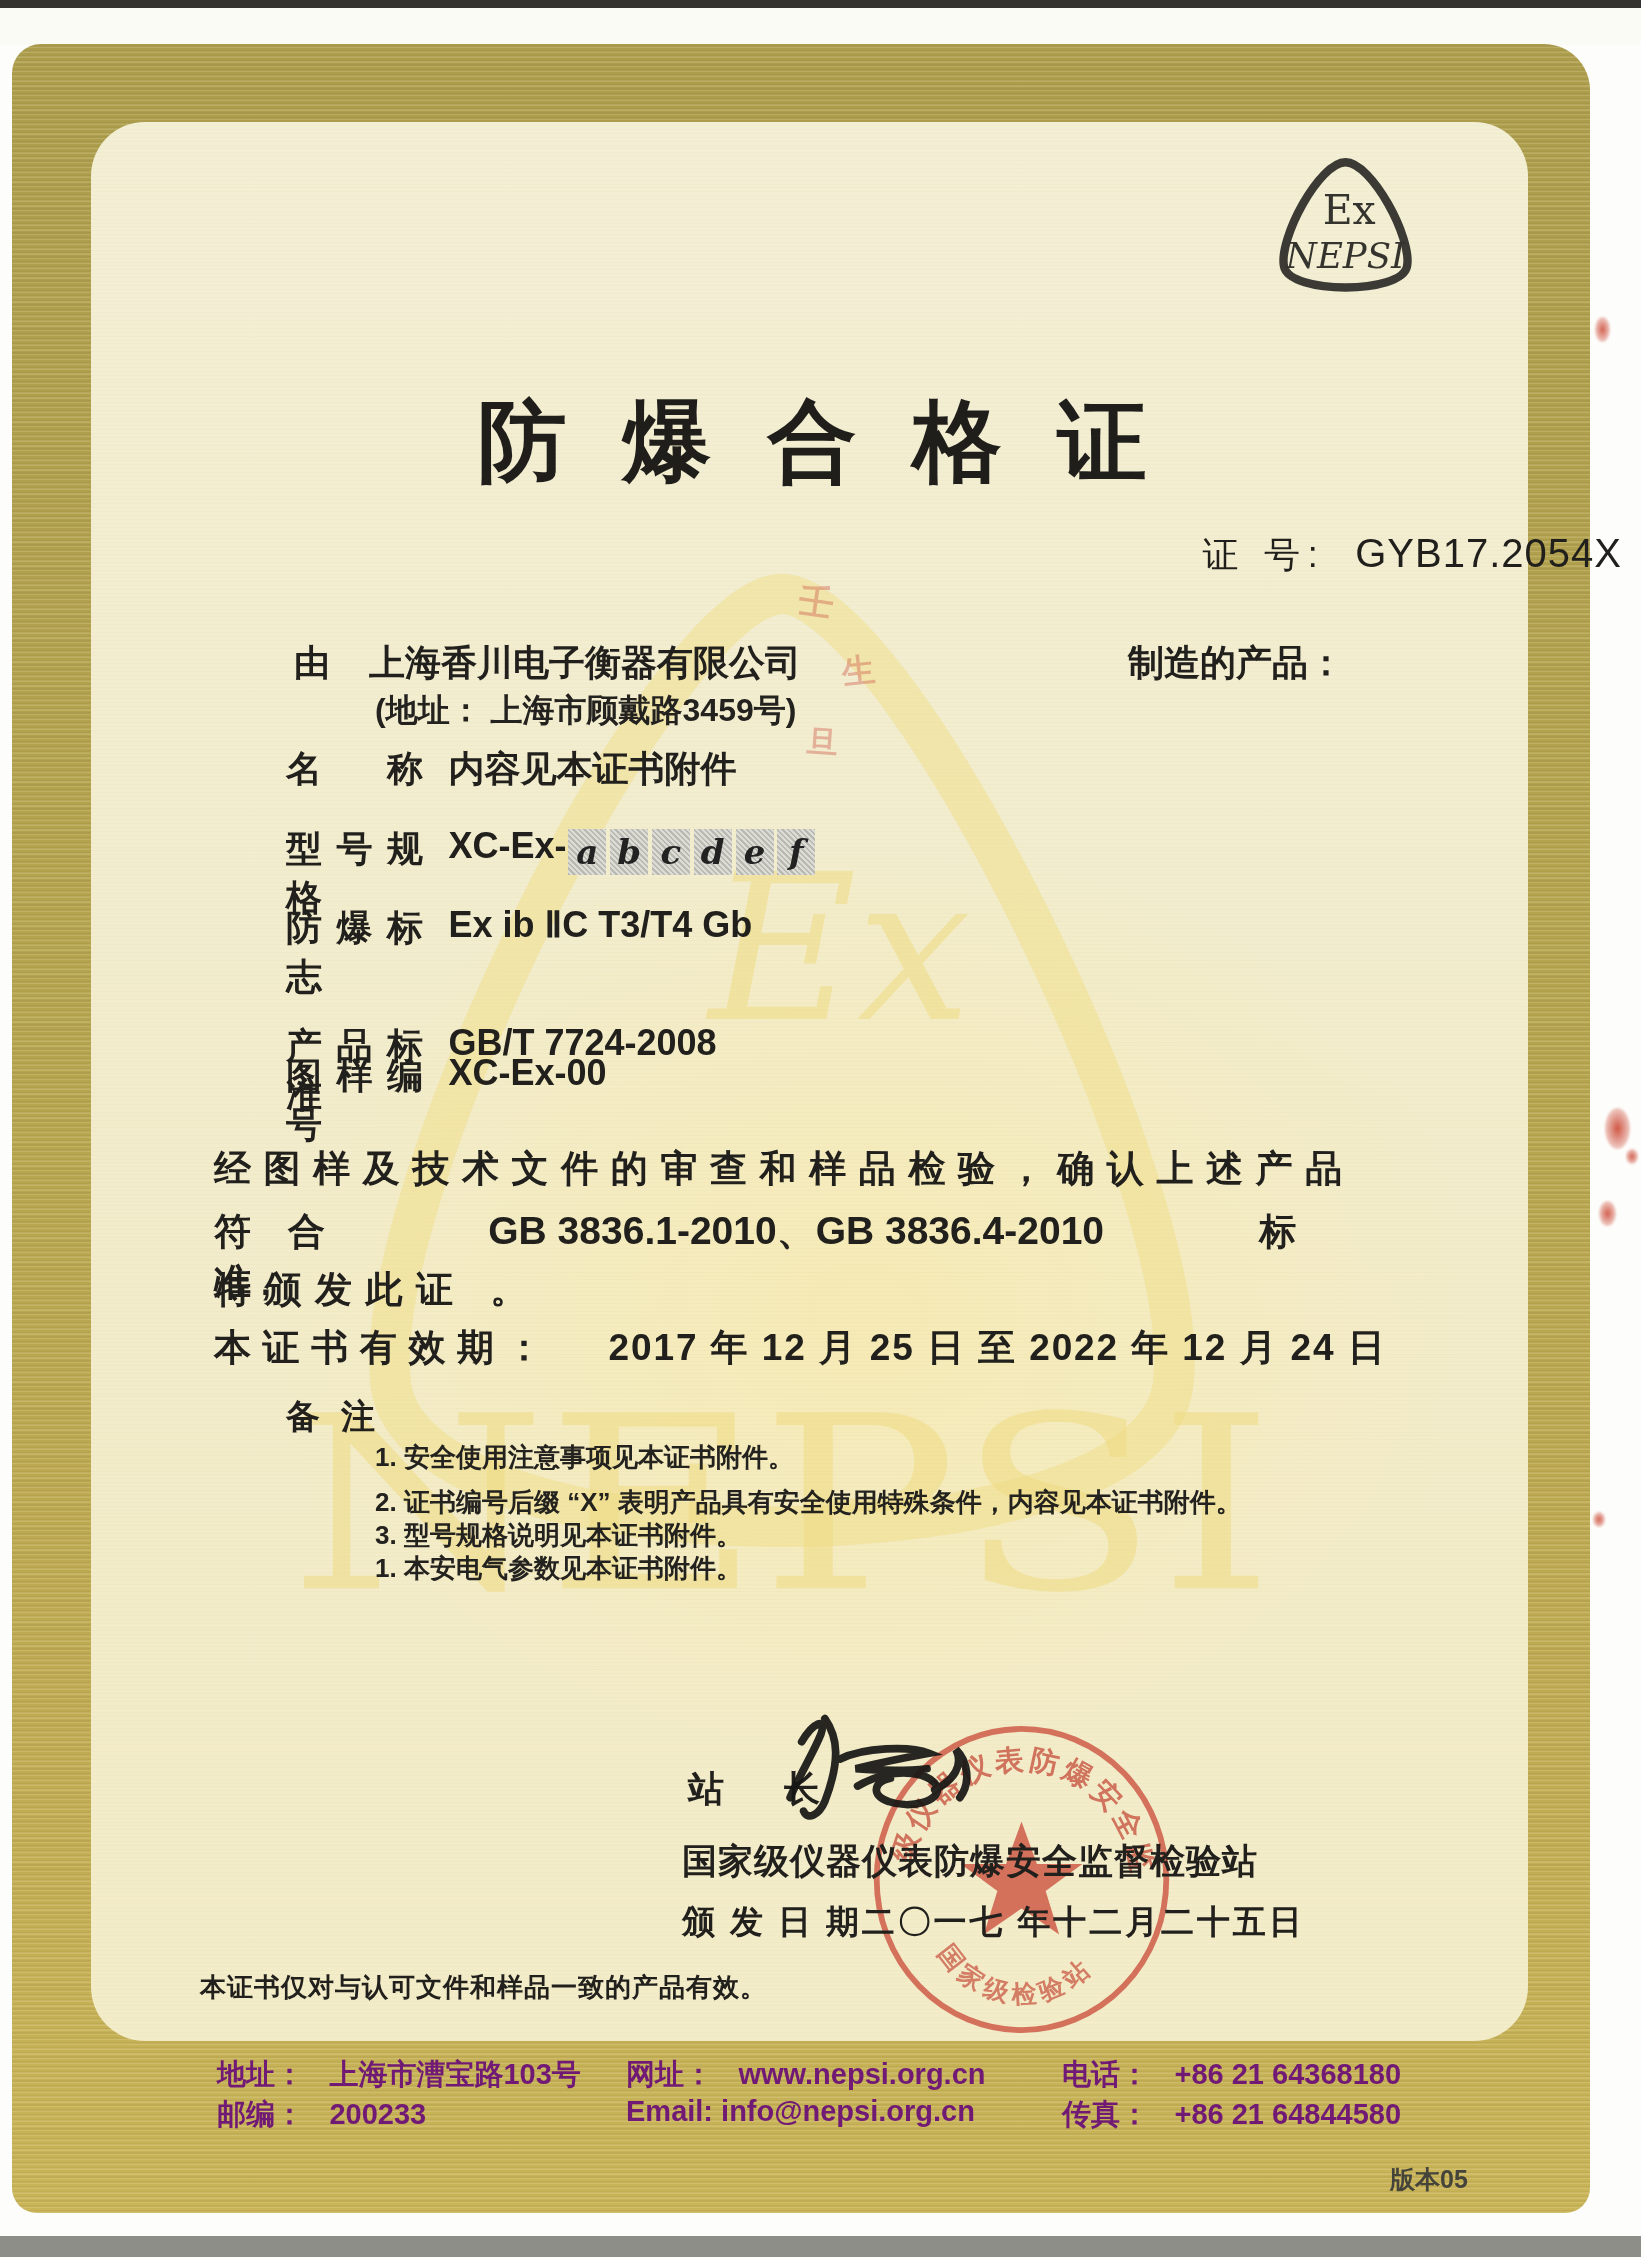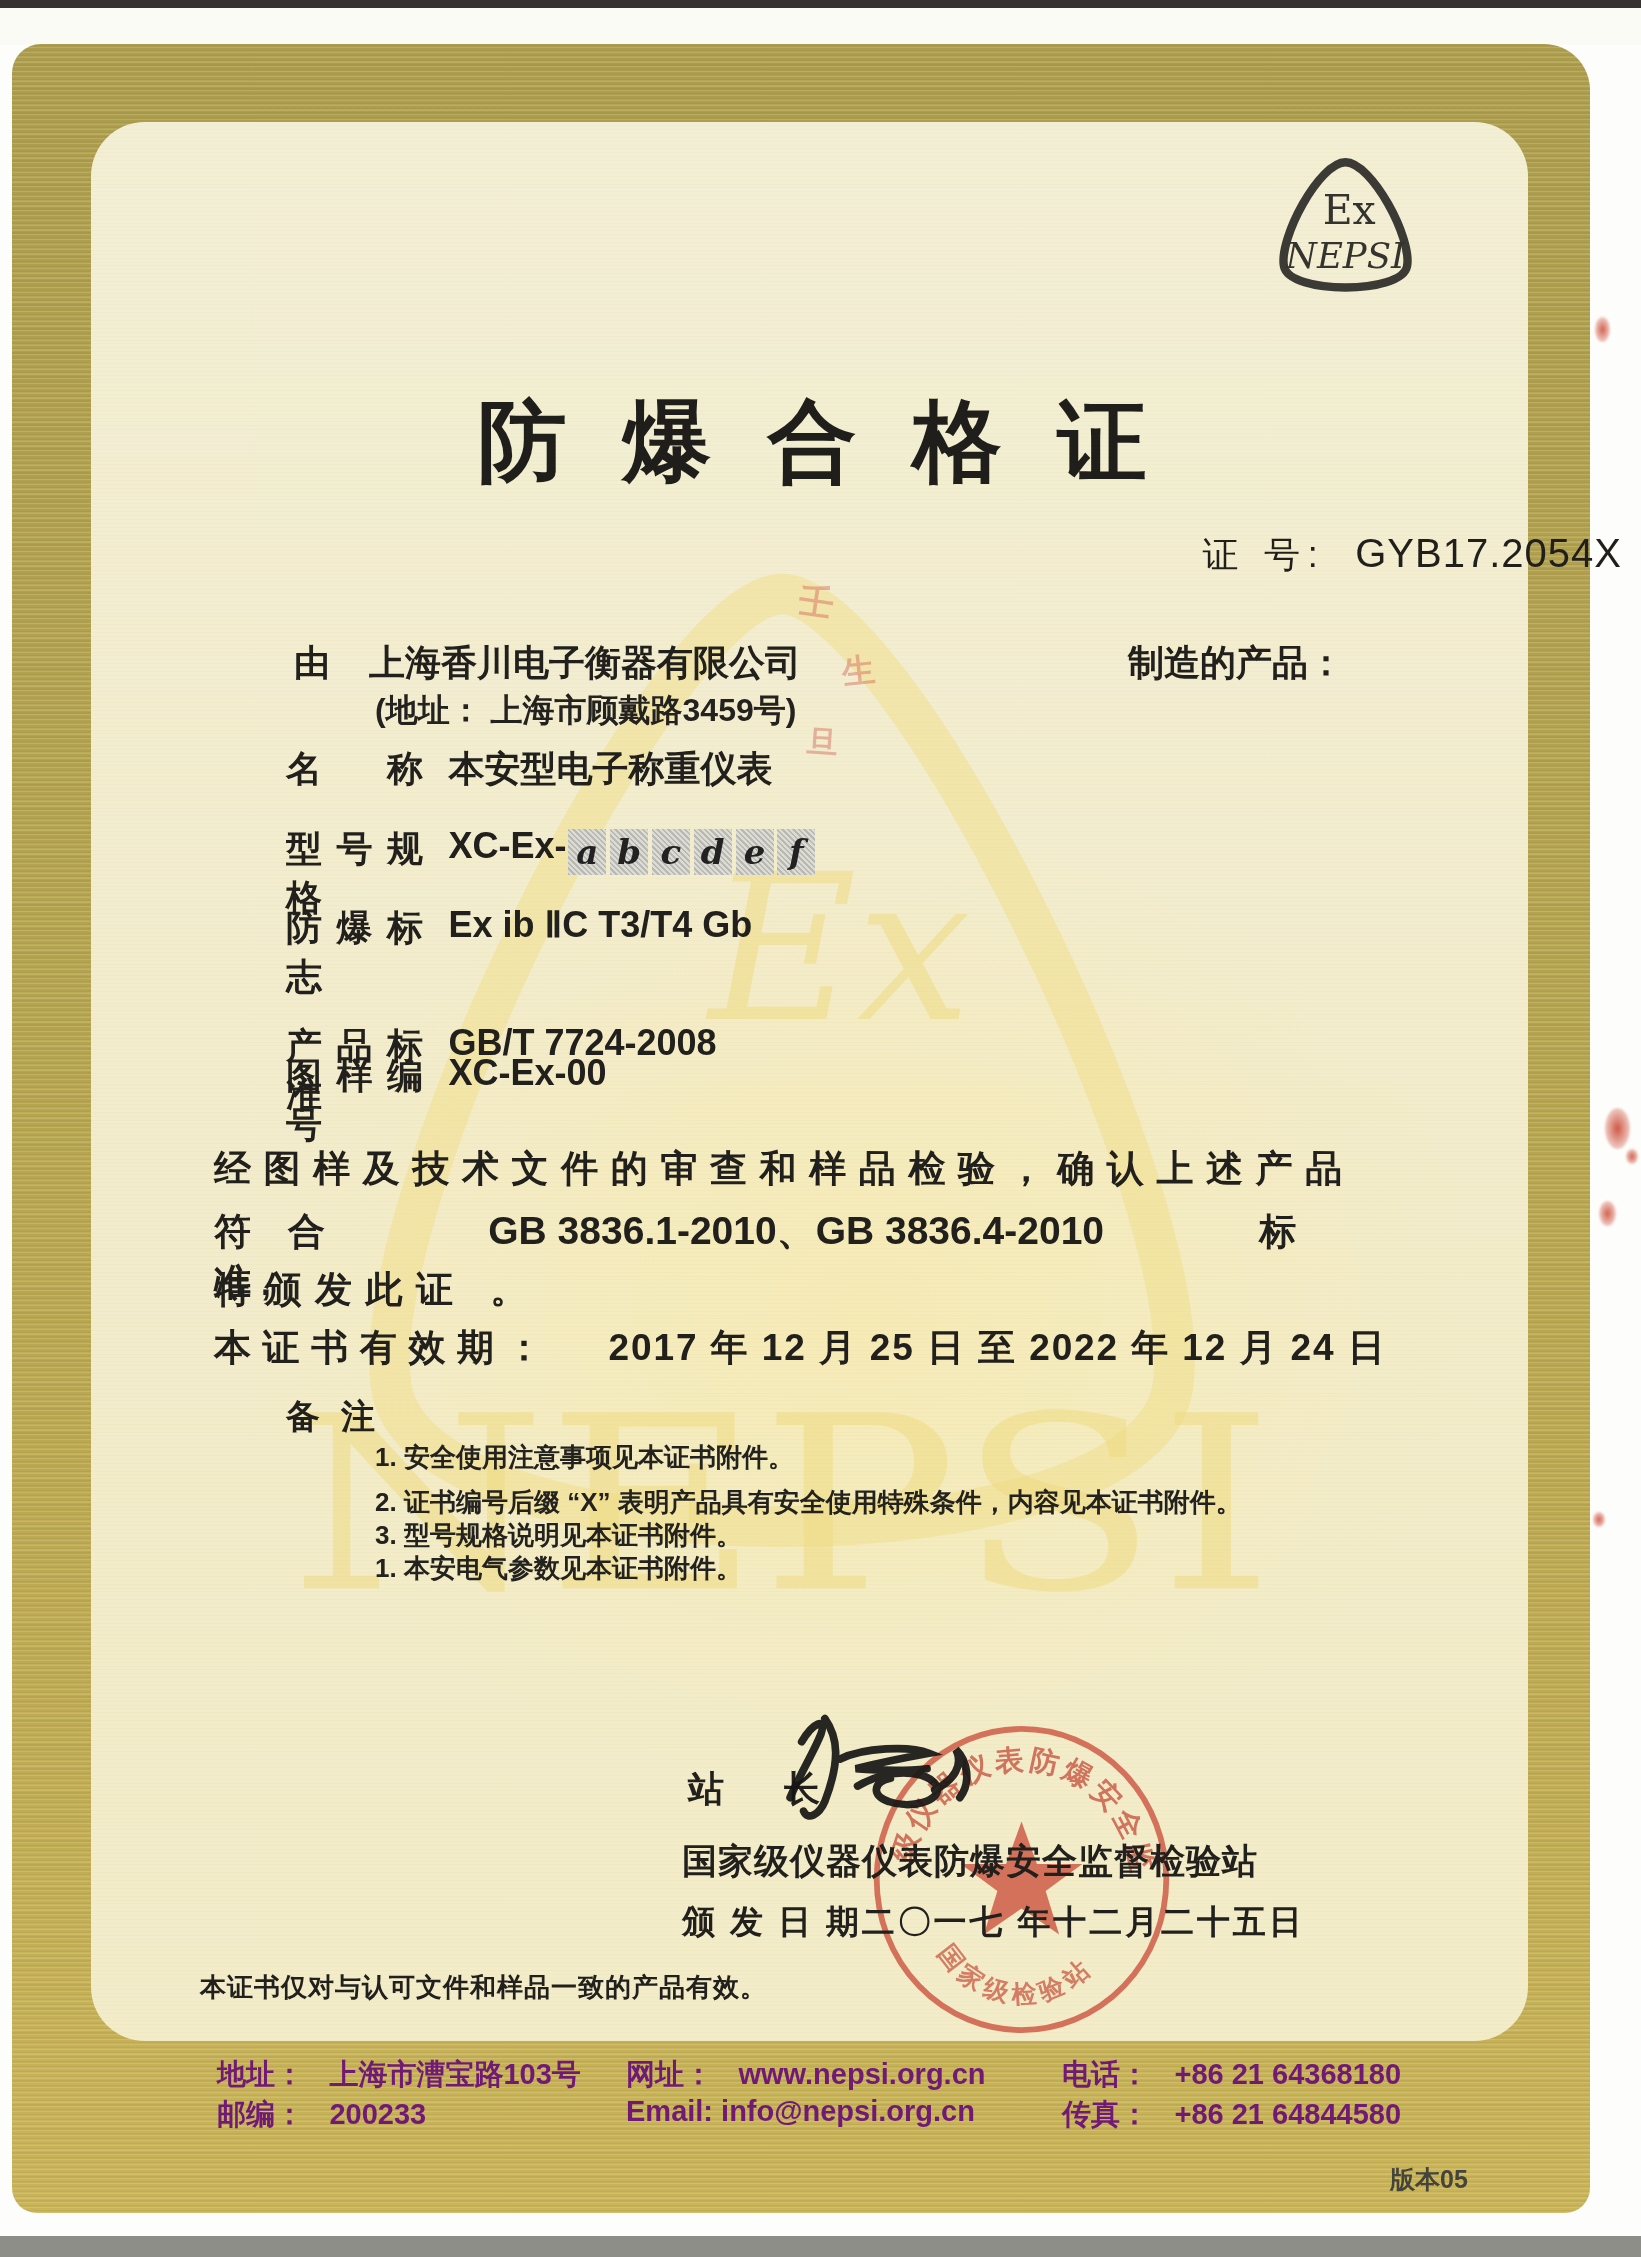--- a/index.html
+++ b/index.html
@@ -113,21 +113,21 @@
   <span class="num">GYB17.2054X</span>
 </div>
 
 <div class="abs byrow-by">由</div>
 <div class="abs byrow-co">上海香川电子衡器有限公司</div>
 <div class="abs byrow-made">制造的产品：</div>
 <div class="abs addr">(地址：  上海市顾戴路3459号)</div>
 
 <div class="abs frow" style="top:745px;">
   <span class="flabel">名称</span>
-  <span class="fvalue">本安型电子称重仪表</span>
+  <span class="fvalue">内容见本证书附件</span>
 </div>
 <div class="abs frow" style="top:825px;">
   <span class="flabel">型号规格</span>
   <span class="fvalue">
     <span>XC-Ex-</span><span class="redact-box">a</span><span class="redact-box">b</span><span class="redact-box">c</span><span class="redact-box">d</span><span class="redact-box">e</span><span class="redact-box">f</span>
   </span>
 </div>
 <div class="abs frow" style="top:904px;">
   <span class="flabel">防爆标志</span>
   <span class="fvalue">Ex ib  ⅡC T3/T4 Gb</span>

